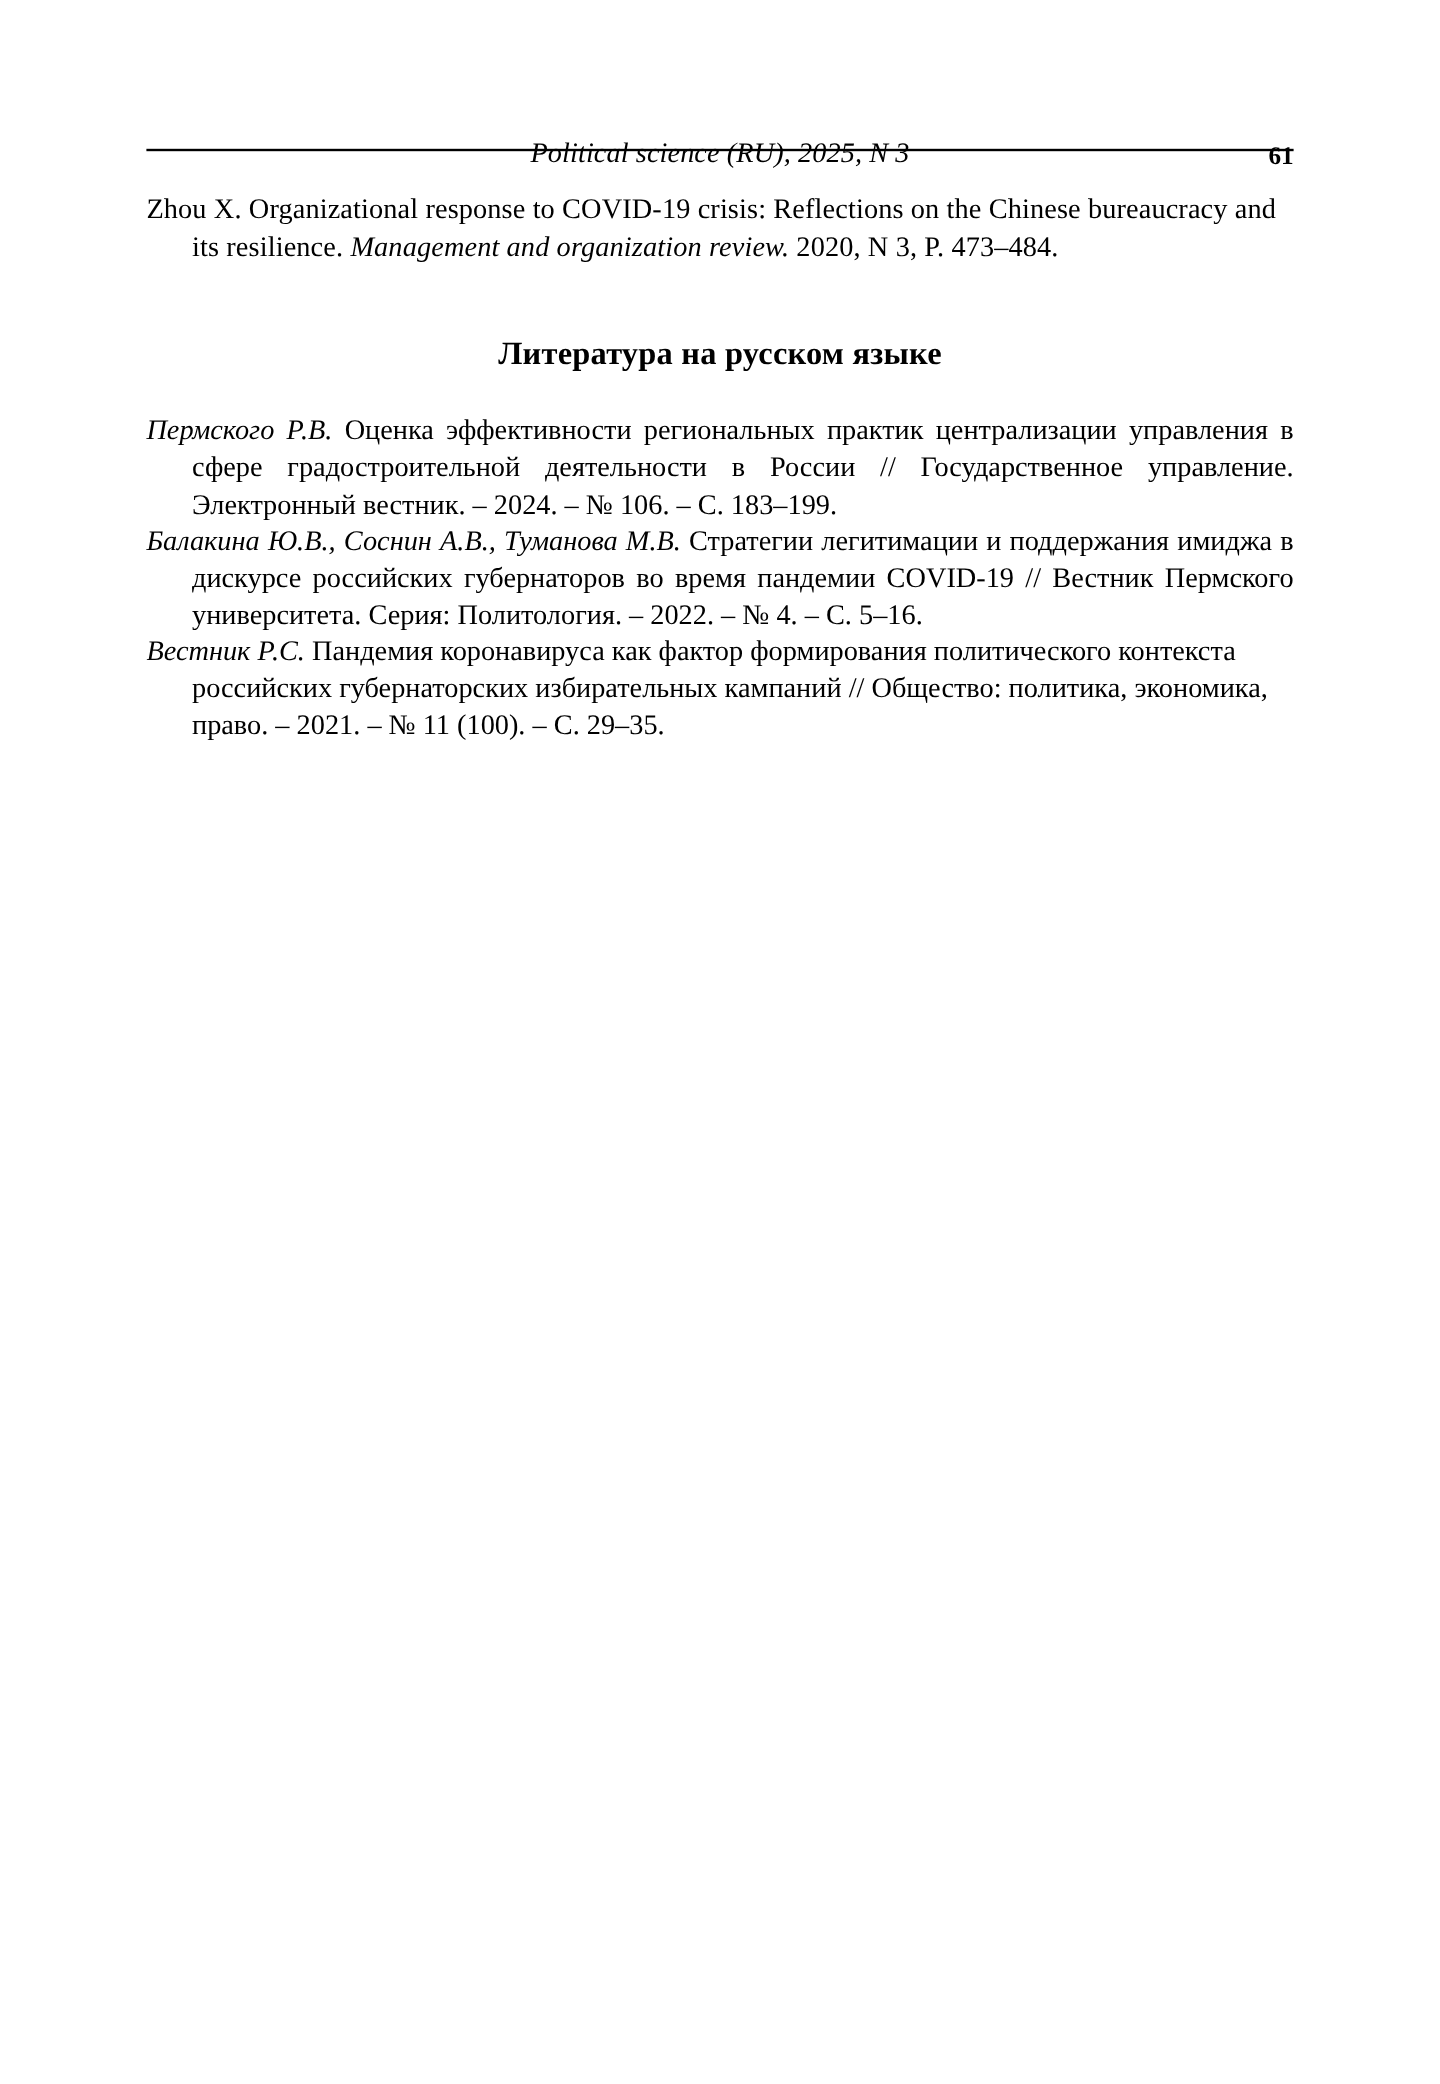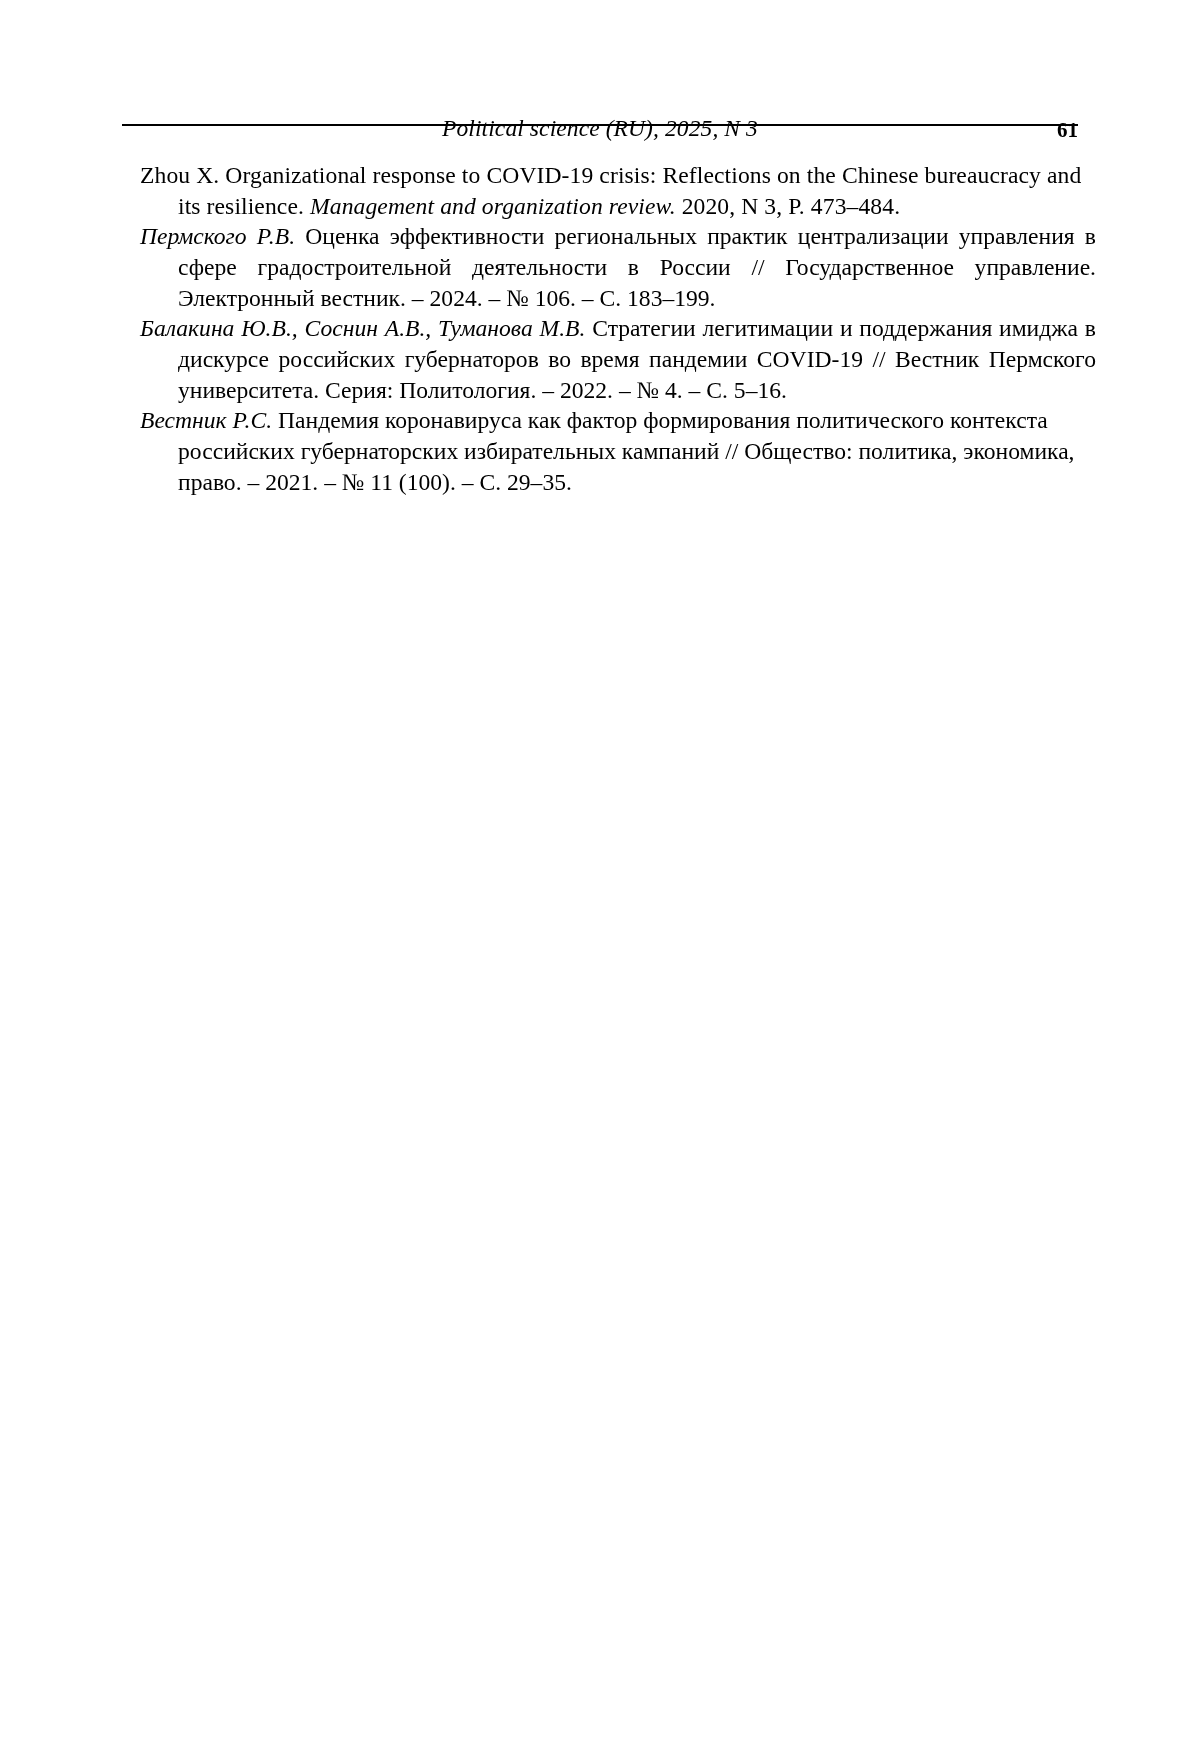--- a/index.html
+++ b/index.html
@@ -47,21 +47,21 @@
     position: absolute;
     top: 124px;
     left: 122px;
     width: 956px;
     height: 2px;
     background: #000000;
   }
   .content {
     position: absolute;
     top: 160px;
-    left: 140px;
+    left: 122px;
     width: 956px;
   }
   .ref {
     font-size: 23.6px;
     line-height: 1.30;
     text-align: justify;
     text-justify: inter-word;
     padding-left: 38px;
     text-indent: -38px;
     margin: 0 0 0 0;
@@ -96,20 +96,21 @@
     <span class="header-page-number">61</span>
   </div>
   <div class="header-rule"></div>
 
   <div class="content">
 
     <div class="block-en">
       <p class="ref last-line-left"><span>Zhou X.</span><span> Organizational response to COVID-19 crisis: Reflections on the Chinese bureaucracy and its resilience. </span><span class="it">Management and organization review.</span><span> 2020, N 3, P. 473–484.</span></p>
     </div>
 
+    <h2 class="section-title">Литература на русском языке</h2>
 
     <div class="block-ru">
       <p class="ref"><span class="it">Пермского Р.В.</span><span> Оценка эффективности региональных практик централизации управления в сфере градостроительной деятельности в России // Государственное управление. Электронный вестник. –  2024. – № 106. – С. 183–199.</span></p>
       <p class="ref"><span class="it">Балакина Ю.В., Соснин А.В., Туманова М.В.</span><span> Стратегии легитимации и поддержания имиджа в дискурсе российских губернаторов во время пандемии COVID-19 // Вестник Пермского университета. Серия: Политология. – 2022. – № 4. – С. 5–16.</span></p>
       <p class="ref last-line-left"><span class="it">Вестник Р.С.</span><span> Пандемия коронавируса как фактор формирования политического контекста российских губернаторских избирательных кампаний // Общество: политика, экономика, право. – 2021. – № 11 (100). – С. 29–35.</span></p>
     </div>
 
   </div>
 </div>
 

